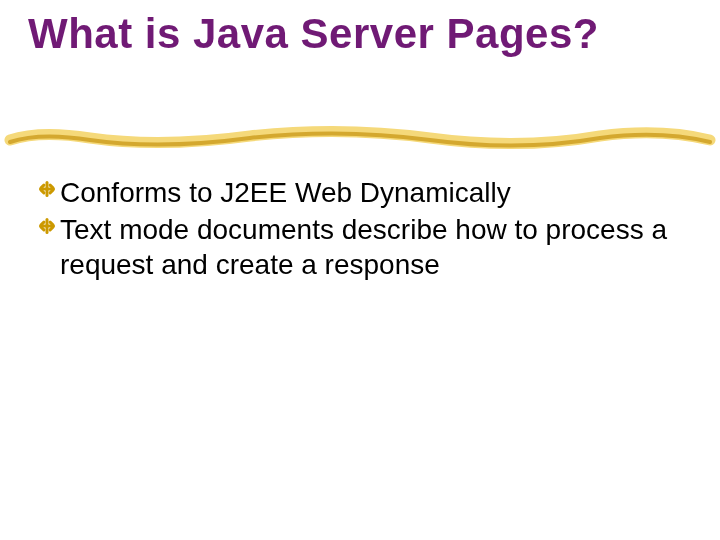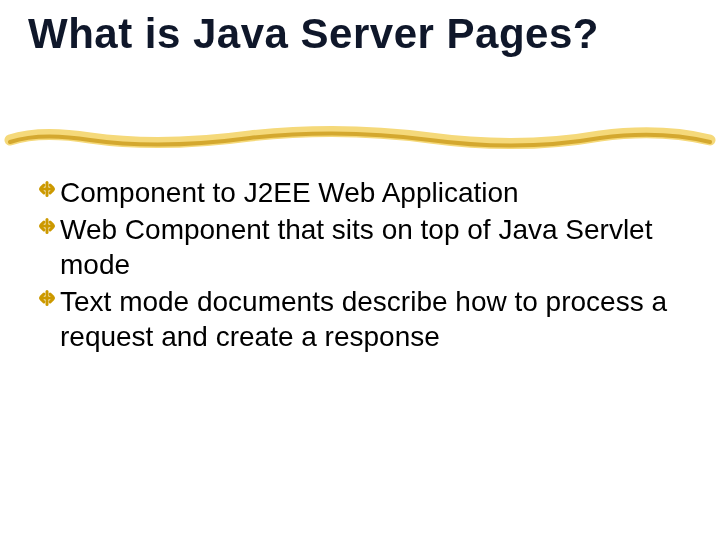--- a/index.html
+++ b/index.html
@@ -8,21 +8,21 @@
     height: 540px;
     background: #ffffff;
     font-family: Arial, Helvetica, sans-serif;
     position: relative;
     overflow: hidden;
   }
   .title {
     font-family: "Arial Black", Arial, sans-serif;
     font-weight: 900;
     font-size: 42px;
-    color: #0f172a;
+    color: #701a75;
     line-height: 1.05;
     letter-spacing: 0.5px;
     padding: 12px 0 0 28px;
   }
   .underline {
     position: absolute;
     left: 0;
     top: 120px;
     width: 720px;
     height: 40px;
@@ -74,41 +74,23 @@
           <rect x="1" y="7.5" width="7" height="3" rx="1.5"></rect>
           <rect x="10" y="7.5" width="7" height="3" rx="1.5"></rect>
           <rect x="3" y="3" width="3" height="7" rx="1.5" transform="rotate(45 4.5 6.5)"></rect>
           <rect x="12" y="3" width="3" height="7" rx="1.5" transform="rotate(-45 13.5 6.5)"></rect>
           <rect x="3" y="8" width="3" height="7" rx="1.5" transform="rotate(-45 4.5 11.5)"></rect>
           <rect x="12" y="8" width="3" height="7" rx="1.5" transform="rotate(45 13.5 11.5)"></rect>
           <circle cx="9" cy="9" r="2.2"></circle>
         </g>
       </svg>
     </span>
-    <span class="bullet-text">Component to J2EE Web Application</span>
+    <span class="bullet-text">Conforms to J2EE Web Dynamically</span>
   </div>
 
-  <div class="bullet-item">
-    <span class="bullet-icon">
-      <svg width="18" height="18" viewBox="0 0 18 18">
-        <g fill="#cc9900">
-          <rect x="7.5" y="1" width="3" height="7" rx="1.5"></rect>
-          <rect x="7.5" y="10" width="3" height="7" rx="1.5"></rect>
-          <rect x="1" y="7.5" width="7" height="3" rx="1.5"></rect>
-          <rect x="10" y="7.5" width="7" height="3" rx="1.5"></rect>
-          <rect x="3" y="3" width="3" height="7" rx="1.5" transform="rotate(45 4.5 6.5)"></rect>
-          <rect x="12" y="3" width="3" height="7" rx="1.5" transform="rotate(-45 13.5 6.5)"></rect>
-          <rect x="3" y="8" width="3" height="7" rx="1.5" transform="rotate(-45 4.5 11.5)"></rect>
-          <rect x="12" y="8" width="3" height="7" rx="1.5" transform="rotate(45 13.5 11.5)"></rect>
-          <circle cx="9" cy="9" r="2.2"></circle>
-        </g>
-      </svg>
-    </span>
-    <span class="bullet-text">Web Component that sits on top of Java Servlet mode</span>
-  </div>
 
 
   <div class="bullet-item">
     <span class="bullet-icon">
       <svg width="18" height="18" viewBox="0 0 18 18">
         <g fill="#cc9900">
           <rect x="7.5" y="1" width="3" height="7" rx="1.5"></rect>
           <rect x="7.5" y="10" width="3" height="7" rx="1.5"></rect>
           <rect x="1" y="7.5" width="7" height="3" rx="1.5"></rect>
           <rect x="10" y="7.5" width="7" height="3" rx="1.5"></rect>

